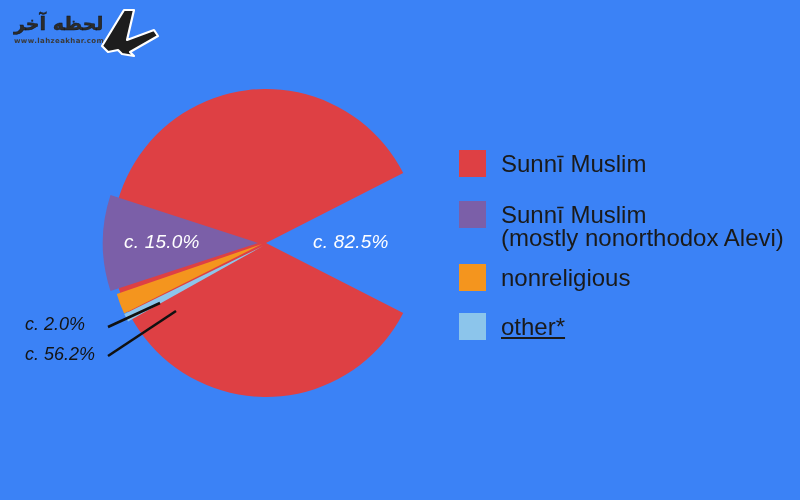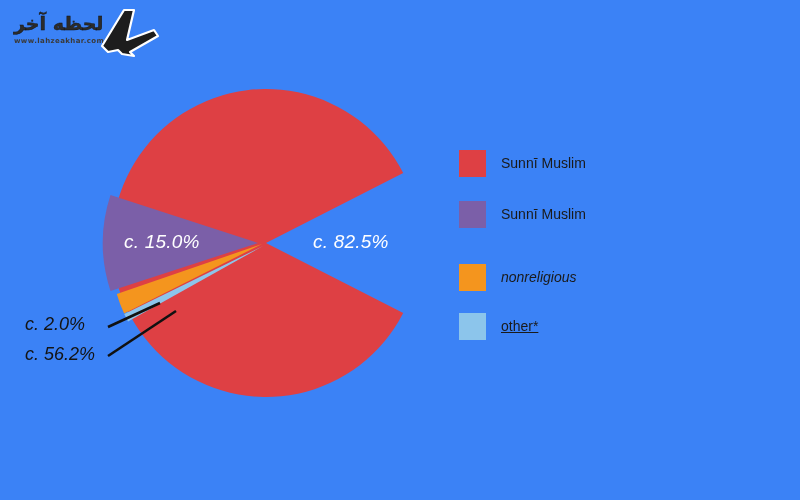--- a/index.html
+++ b/index.html
@@ -122,31 +122,31 @@
   .legend-swatch {
     position: absolute;
     left: 0;
     width: 27px;
     height: 27px;
   }
   .legend-text {
     position: absolute;
     left: 42px;
     font-family: "Liberation Sans", sans-serif;
-    font-size: 14px;
+    font-size: 24px;
     color: #1a1a1a;
     white-space: nowrap;
     line-height: 23px;
   }
   #legend-item-0 { top: 0px; }
   #legend-item-0 .legend-text { top: 2px; }
   #legend-item-1 { top: 51px; }
   #legend-item-1 .legend-text { top: 2px; }
   #legend-item-2 { top: 114px; }
-  #legend-item-2 .legend-text { top: 2px; font-style: italic; }
+  #legend-item-2 .legend-text { top: 2px; }
   #legend-item-3 { top: 163px; }
   #legend-item-3 .legend-text { top: 2px; text-decoration: underline; }
   .legend-text .legend-sub {
     display: block;
   }
 </style>
 </head>
 <body>
 
 <div id="chart-root">
@@ -197,20 +197,21 @@
       <div class="legend-swatch" style="background:#DE4044"></div>
       <div class="legend-text">
         <span>Sunnī Muslim</span>
       </div>
     </div>
 
     <div id="legend-item-1" class="legend-item">
       <div class="legend-swatch" style="background:#7B5FA8"></div>
       <div class="legend-text">
         <span>Sunnī Muslim</span>
+        <span class="legend-sub">(mostly nonorthodox Alevi)</span>
       </div>
     </div>
 
     <div id="legend-item-2" class="legend-item">
       <div class="legend-swatch" style="background:#F4951E"></div>
       <div class="legend-text">
         <span>nonreligious</span>
       </div>
     </div>
 

